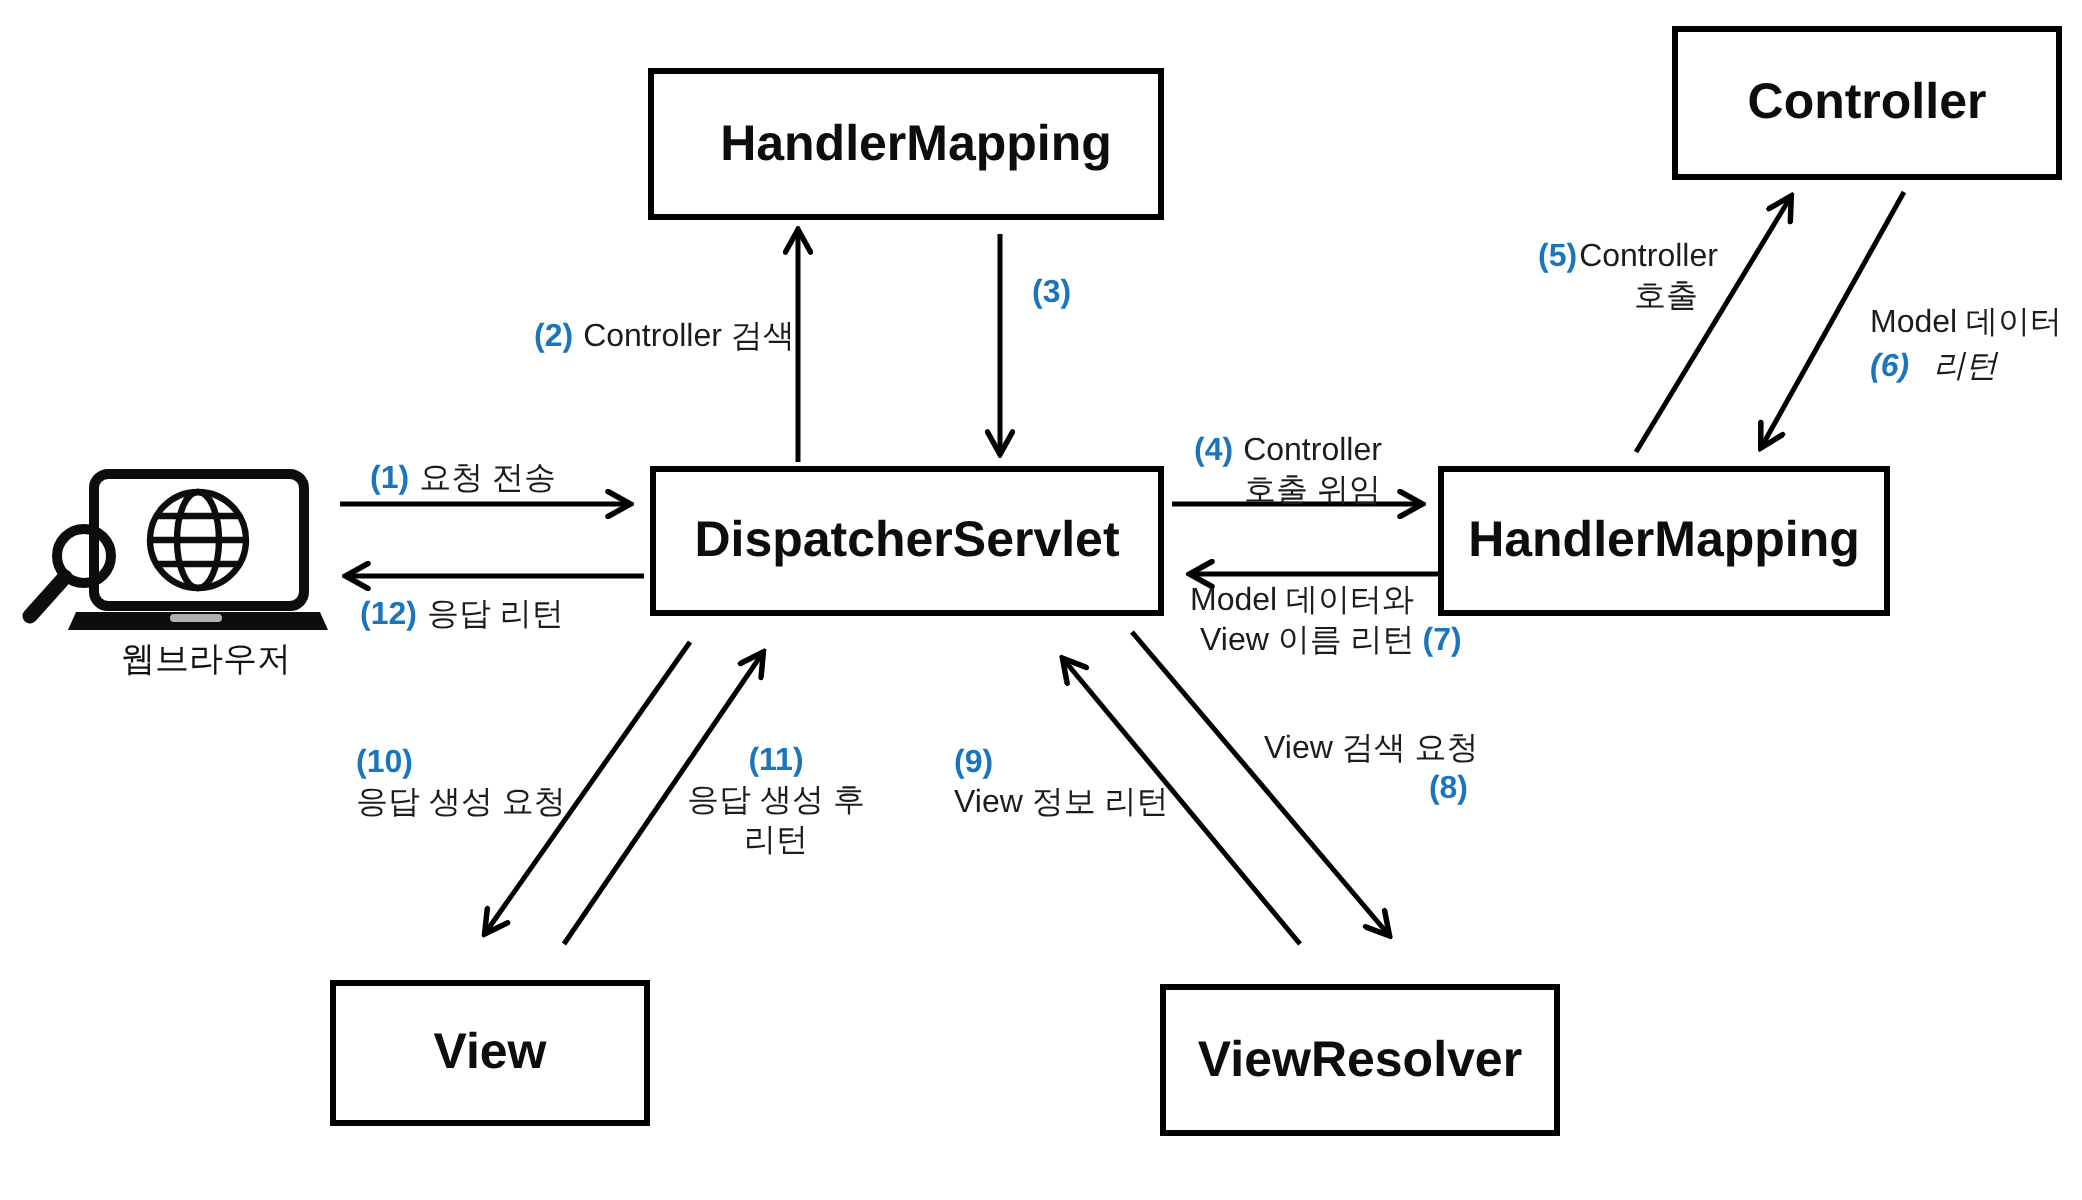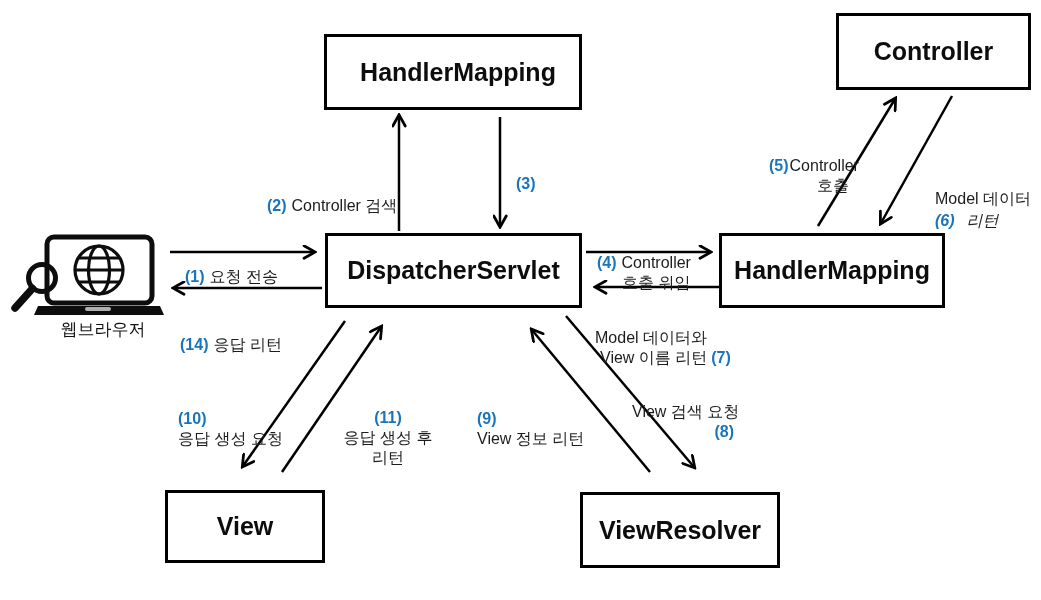--- a/index.html
+++ b/index.html
@@ -21,21 +21,20 @@
     font-weight:bold; font-size:25px; color:#0d0d0d;
     box-sizing:border-box;
     letter-spacing:0px;
     white-space:nowrap;
   }
   .elabel {
     position:absolute;
     font-size:16px; color:#1c1c1c;
     line-height:20px;
     white-space:nowrap;
-    margin-top:37px;
   }
   .elabel .num {
     color:#1a75bc; font-weight:bold;
     margin-right:5px;
   }
   .elabel .num.after { margin-right:0; margin-left:4px; }
   .elabel .num.tight { margin-right:1px; }
   .elabel .num.wide  { margin-right:12px; }
   .center-lines { text-align:center; }
   .browser-label {
@@ -106,21 +105,21 @@
   </div>
   <div class="node" style="left:580px; top:492px; width:200px; height:76px;">
     <span>ViewResolver</span>
   </div>
 
   <div class="elabel" style="left:185px; top:230px;">
     <span class="num">(1)</span><span>요청 전송</span>
   </div>
 
   <div class="elabel" style="left:180px; top:298px;">
-    <span class="num">(14)</span><span>응답 리턴</span>
+    <span class="num">(12)</span><span>응답 리턴</span>
   </div>
 
   <div class="elabel" style="left:267px; top:159px;">
     <span class="num">(2)</span><span>Controller 검색</span>
   </div>
 
   <div class="elabel" style="left:509px; top:137px;">
     <div style="margin-left:7px;"><span class="num">(3)</span></div>
   </div>
 

